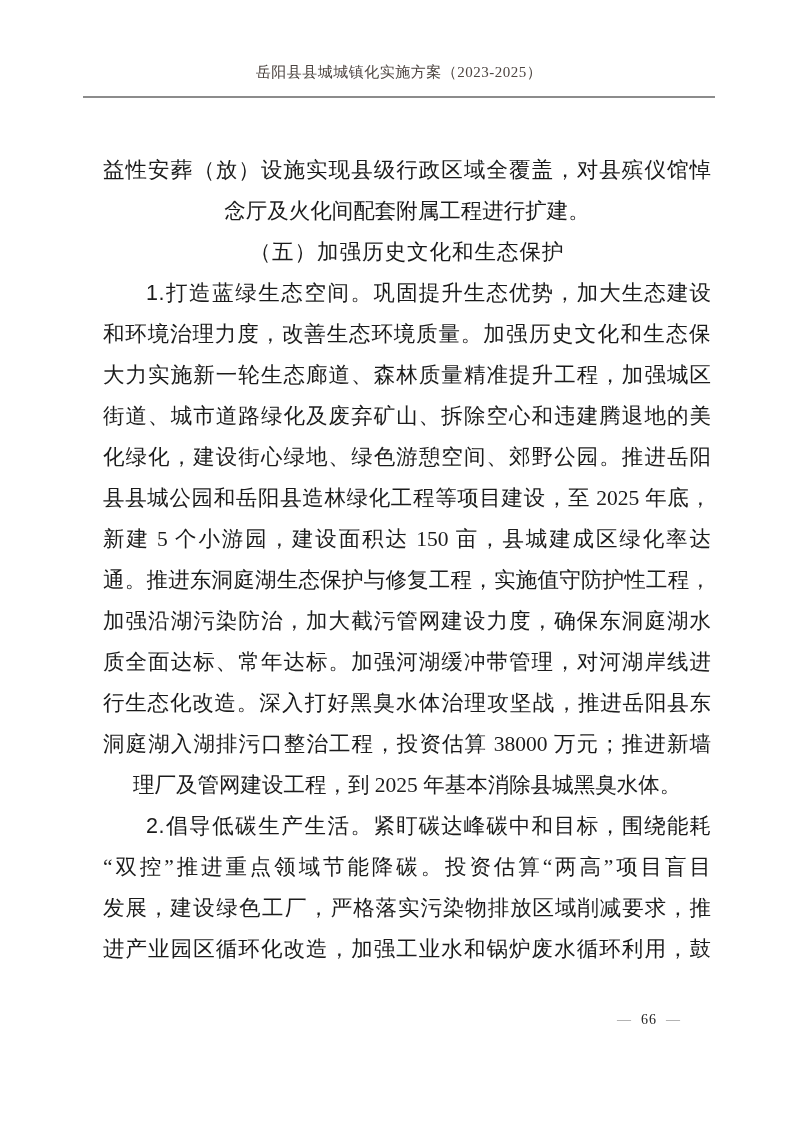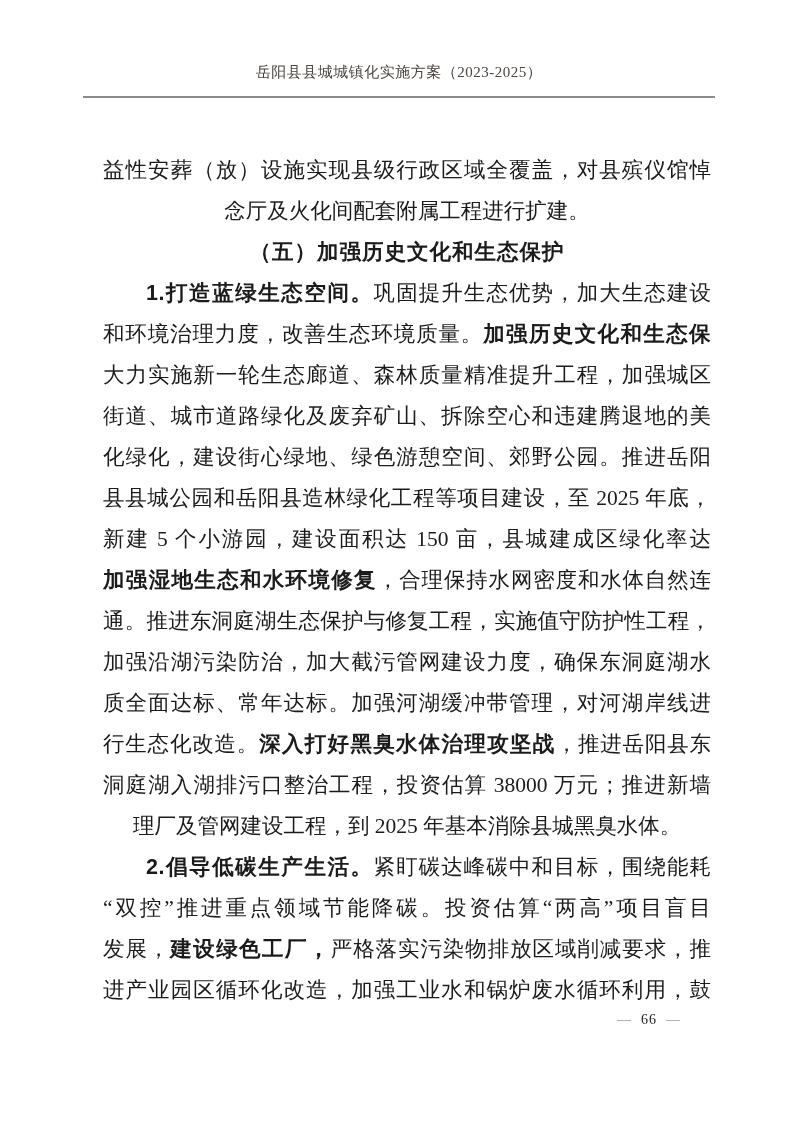--- a/index.html
+++ b/index.html
@@ -52,21 +52,21 @@
   .line.justify {
     white-space: normal;
     text-align: justify;
     text-align-last: justify;
   }
   .line.indent {
     padding-left: 43px;
   }
   .seg { font-weight: 400; }
   .seg.bold {
-    font-weight: 700;
+    font-weight: 400;
     font-family: "Liberation Sans", "DejaVu Sans", sans-serif;
     letter-spacing: 0.5px;
   }
   .heading-line .seg.bold {
     letter-spacing: 1px;
   }
   .page-footer {
     position: absolute;
     top: 1012px;
     right: 104px;
@@ -92,21 +92,20 @@
       <div class="line justify"><span class="seg">益性安葬（放）设施实现县级行政区域全覆盖，对县殡仪馆悼</span></div>
       <div class="line"><span class="seg">念厅及火化间配套附属工程进行扩建。</span></div>
       <div class="line heading-line"><span class="seg bold">（五）加强历史文化和生态保护</span></div>
       <div class="line justify indent"><span class="seg bold">1.打造蓝绿生态空间。</span><span class="seg">巩固提升生态优势，加大生态建设</span></div>
       <div class="line justify"><span class="seg">和环境治理力度，改善生态环境质量。</span><span class="seg bold">加强历史文化和生态保护</span><span class="seg">，</span></div>
       <div class="line justify"><span class="seg">大力实施新一轮生态廊道、森林质量精准提升工程，加强城区</span></div>
       <div class="line justify"><span class="seg">街道、城市道路绿化及废弃矿山、拆除空心和违建腾退地的美</span></div>
       <div class="line justify"><span class="seg">化绿化，建设街心绿地、绿色游憩空间、郊野公园。推进岳阳</span></div>
       <div class="line justify"><span class="seg">县县城公园和岳阳县造林绿化工程等项目建设，至 2025 年底，</span></div>
       <div class="line justify"><span class="seg">新建 5 个小游园，建设面积达 150 亩，县城建成区绿化率达 30%。</span></div>
-      <div class="line justify"><span class="seg bold">加强湿地生态和水环境修复</span><span class="seg">，合理保持水网密度和水体自然连</span></div>
       <div class="line justify"><span class="seg">通。推进东洞庭湖生态保护与修复工程，实施值守防护性工程，</span></div>
       <div class="line justify"><span class="seg">加强沿湖污染防治，加大截污管网建设力度，确保东洞庭湖水</span></div>
       <div class="line justify"><span class="seg">质全面达标、常年达标。加强河湖缓冲带管理，对河湖岸线进</span></div>
       <div class="line justify"><span class="seg">行生态化改造。</span><span class="seg bold">深入打好黑臭水体治理攻坚战</span><span class="seg">，推进岳阳县东</span></div>
       <div class="line justify"><span class="seg">洞庭湖入湖排污口整治工程，投资估算 38000 万元；推进新墙</span></div>
       <div class="line"><span class="seg">理厂及管网建设工程，到 2025 年基本消除县城黑臭水体。</span></div>
       <div class="line justify indent"><span class="seg bold">2.倡导低碳生产生活。</span><span class="seg">紧盯碳达峰碳中和目标，围绕能耗</span></div>
       <div class="line justify"><span class="seg">“双控”推进重点领域节能降碳。投资估算“两高”项目盲目</span></div>
       <div class="line justify"><span class="seg">发展，</span><span class="seg bold">建设绿色工厂，</span><span class="seg">严格落实污染物排放区域削减要求，推</span></div>
       <div class="line justify"><span class="seg">进产业园区循环化改造，加强工业水和锅炉废水循环利用，鼓</span></div>

